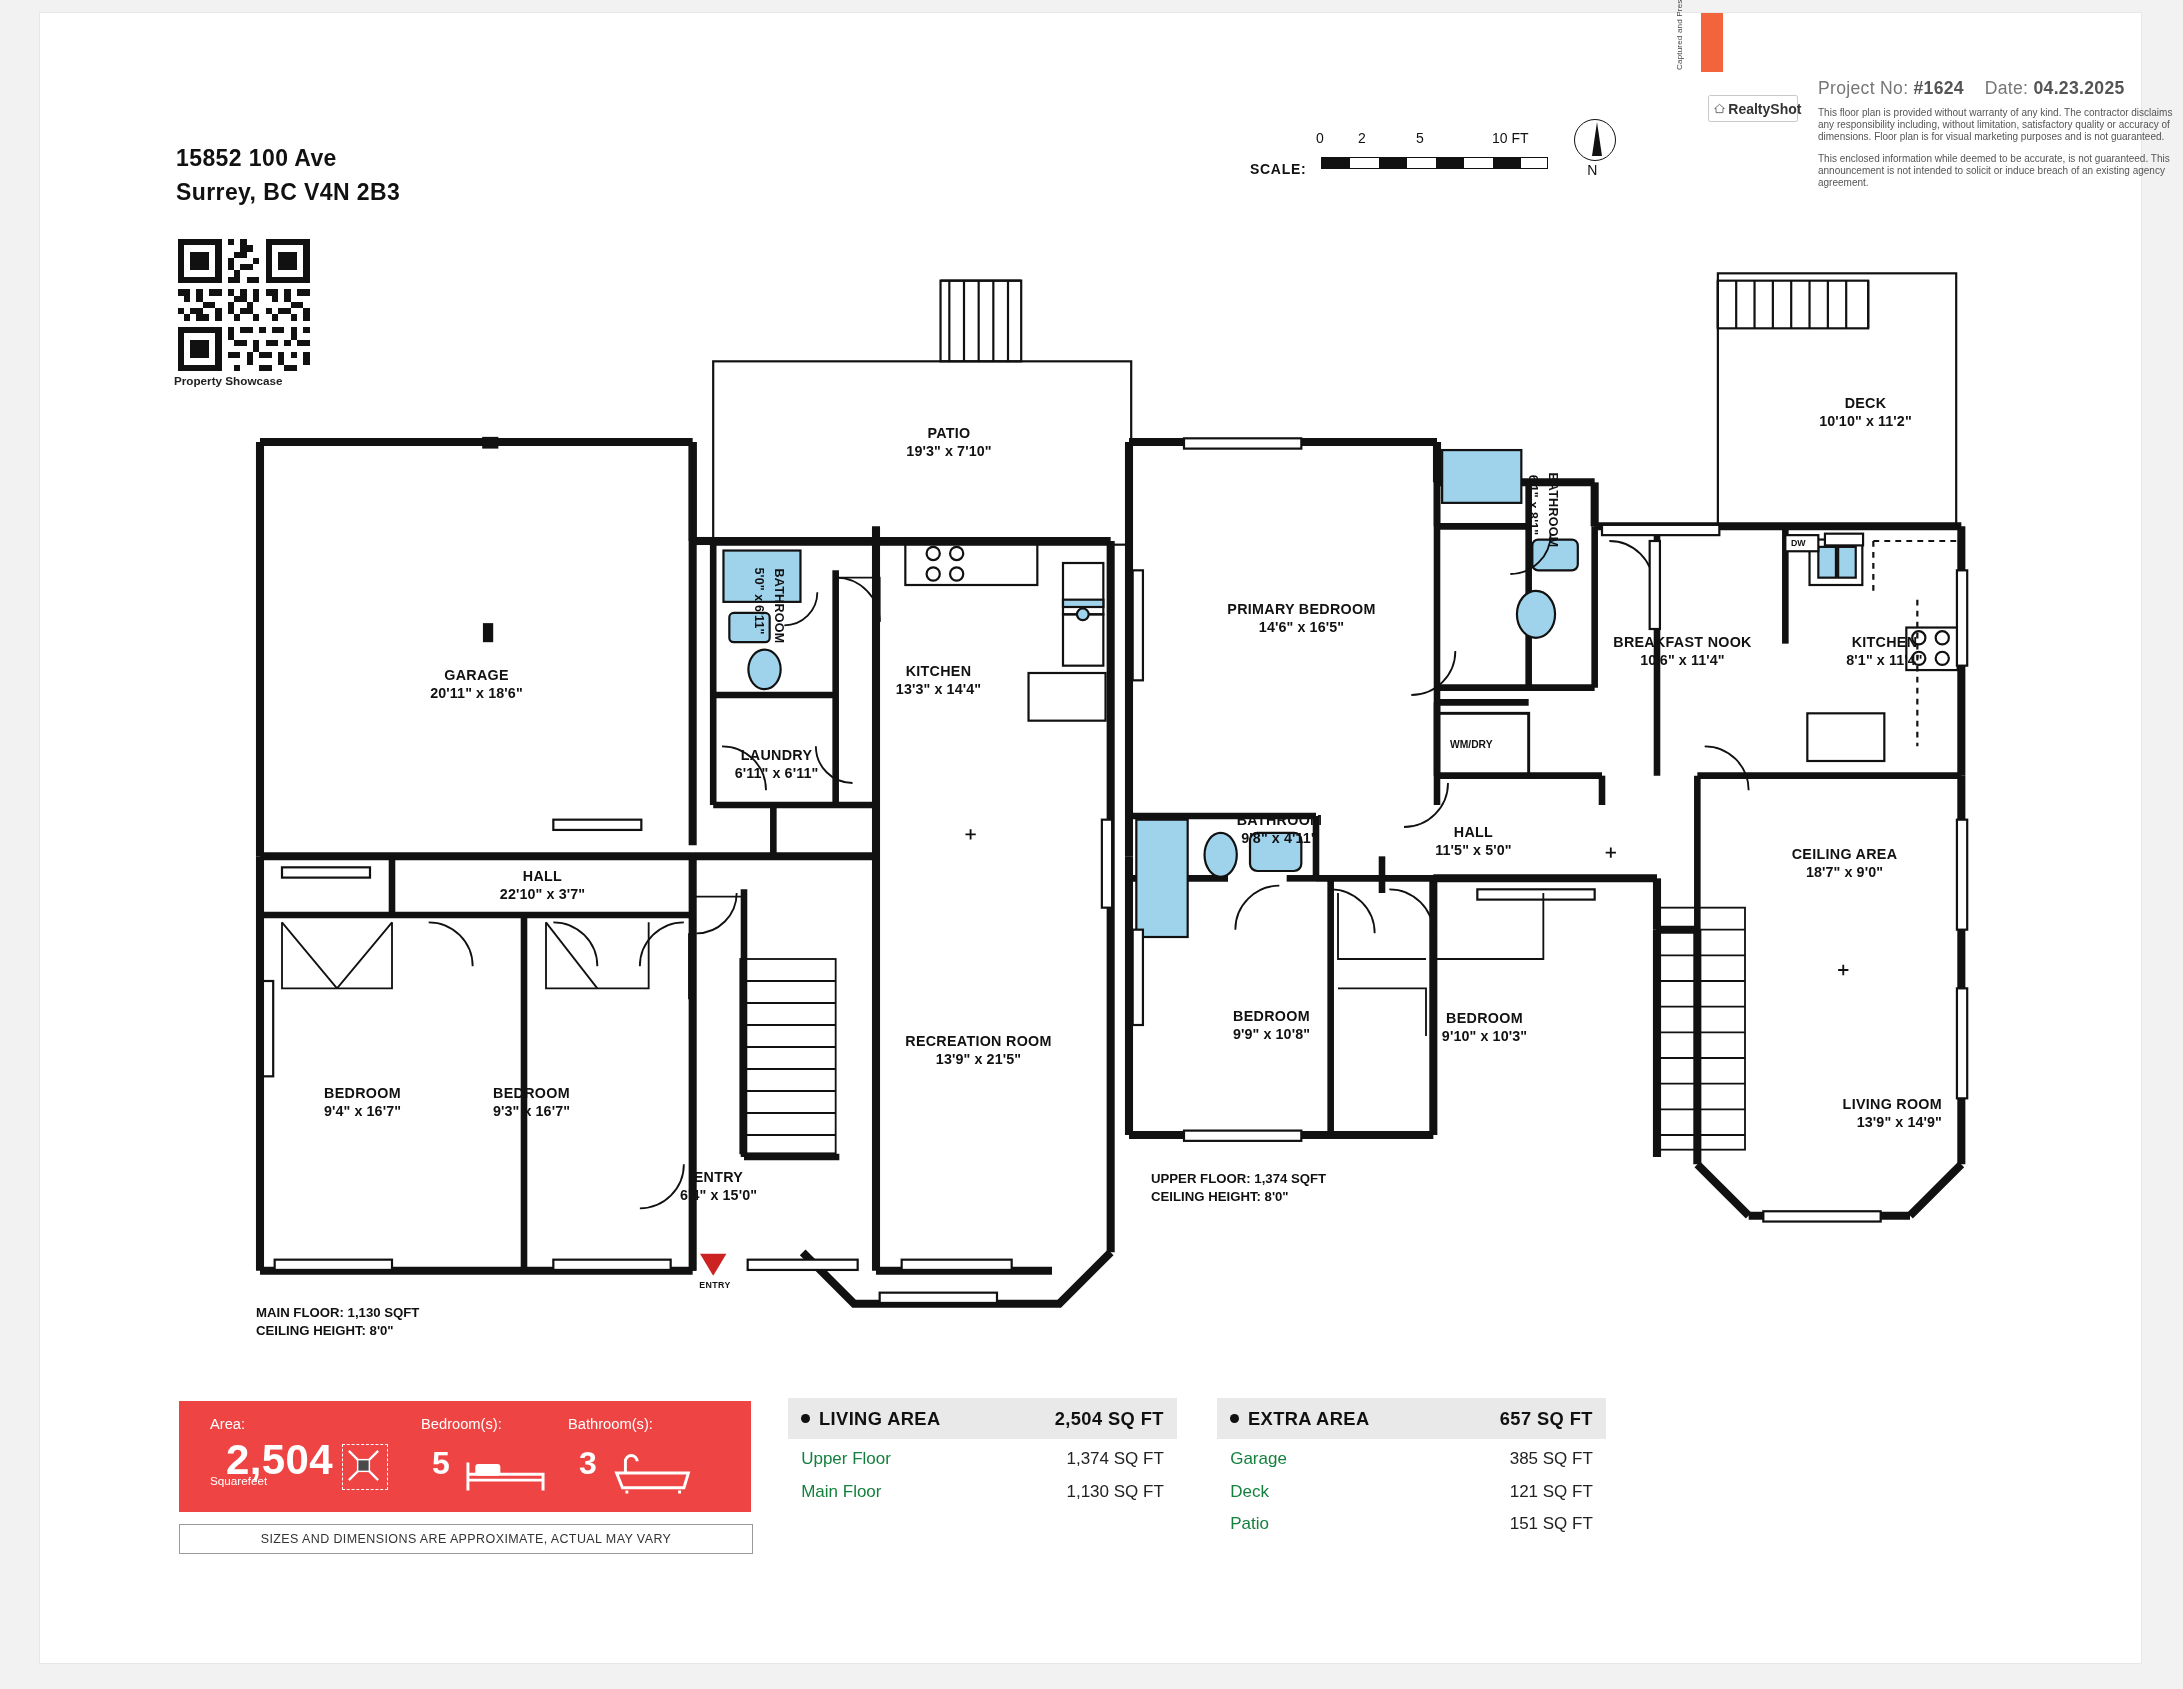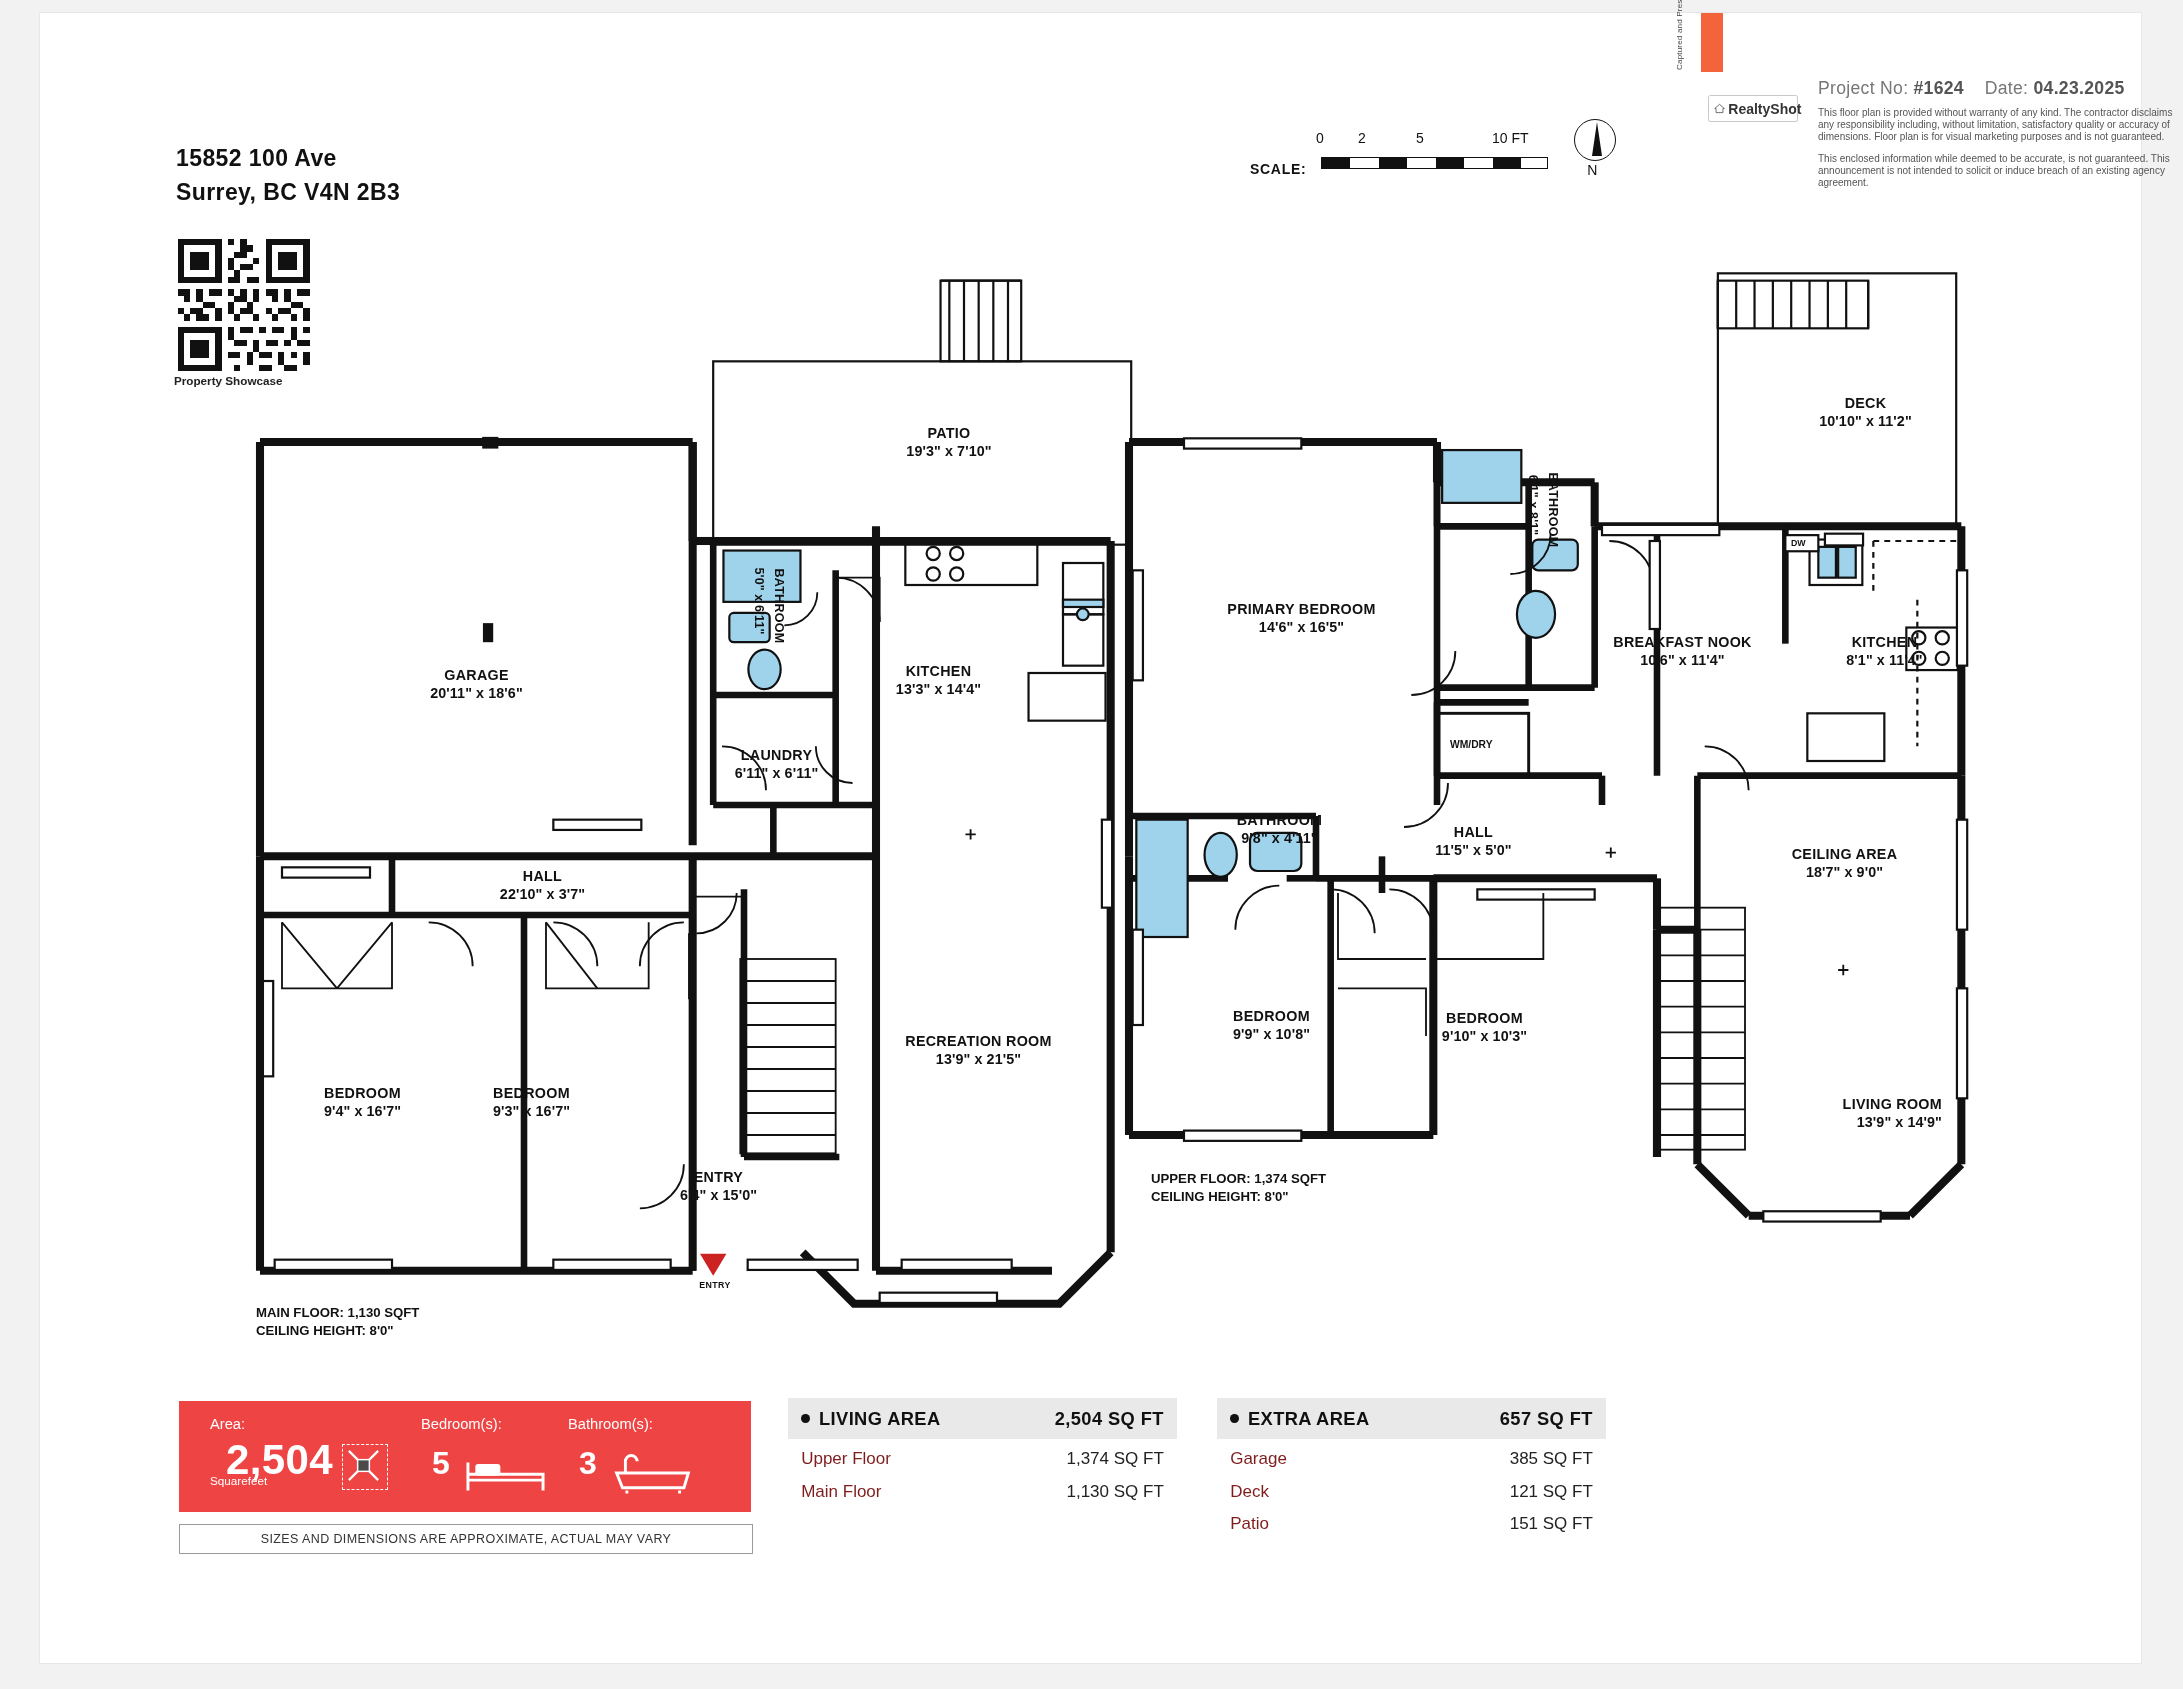--- a/index.html
+++ b/index.html
@@ -48,21 +48,21 @@
   .sumbox .bed-v{position:absolute;left:253px;top:44px;font-size:32px;font-weight:bold;}
   .sumbox .bath-l{position:absolute;left:389px;top:14.7px;font-size:14.7px;}
   .sumbox .bath-v{position:absolute;left:400px;top:44px;font-size:32px;font-weight:bold;}
   .disclaimer2{position:absolute;left:139px;top:1511px;width:572px;height:28px;border:0.7px solid #9a9a9a;color:#333;font-size:12.5px;letter-spacing:0.4px;display:flex;align-items:center;justify-content:center;}
   .tbl{position:absolute;font-size:0;}
   .tbl .hdr{position:absolute;left:0;top:0;width:100%;height:41px;background:#e9e9e9;}
   .tbl .hdr .bullet{position:absolute;left:13.2px;top:16px;width:8.8px;height:8.8px;background:#111;border-radius:50%;}
   .tbl .hdr .t{position:absolute;left:31px;top:10.3px;font-size:18.3px;font-weight:bold;color:#111;letter-spacing:0.4px;}
   .tbl .hdr .v{position:absolute;right:13.2px;top:10.3px;font-size:18.3px;font-weight:bold;color:#111;letter-spacing:0.4px;}
   .tbl .row{position:absolute;width:100%;height:34px;}
-  .tbl .row .n{position:absolute;left:13.2px;top:5.9px;font-size:17px;color:#7f1d1d;}
+  .tbl .row .n{position:absolute;left:13.2px;top:5.9px;font-size:17px;color:#15803d;}
   .tbl .row .v{position:absolute;right:13.2px;top:5.9px;font-size:17px;color:#222;font-weight:normal;}
   svg{display:block;}
 </style>
 </head>
 <body>
 
 <div class="page">
 
   <div class="addr">
     <div>15852 100 Ave</div>

